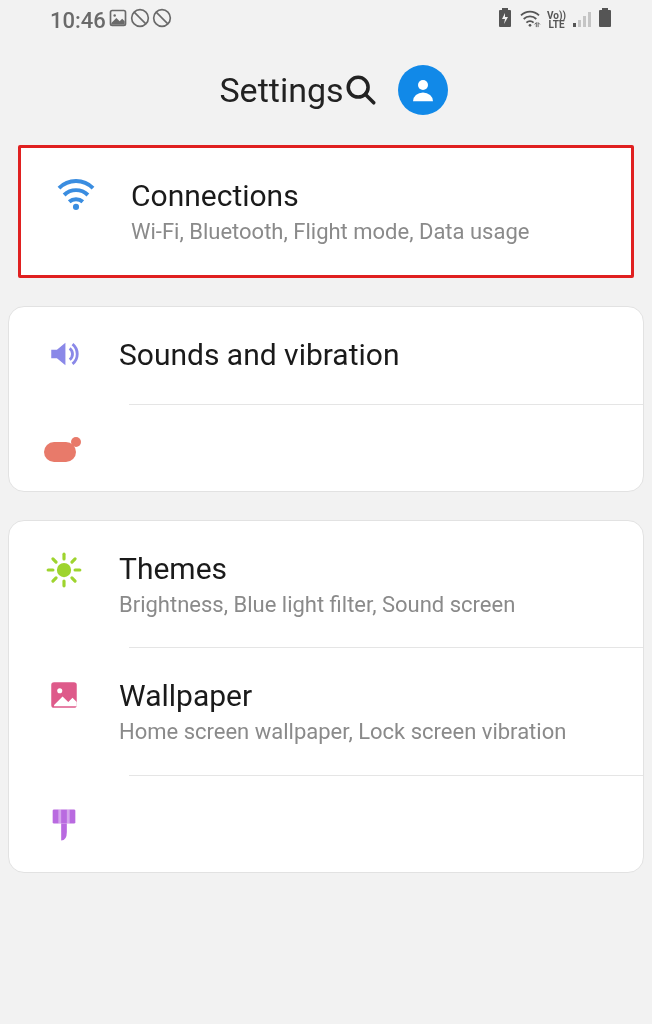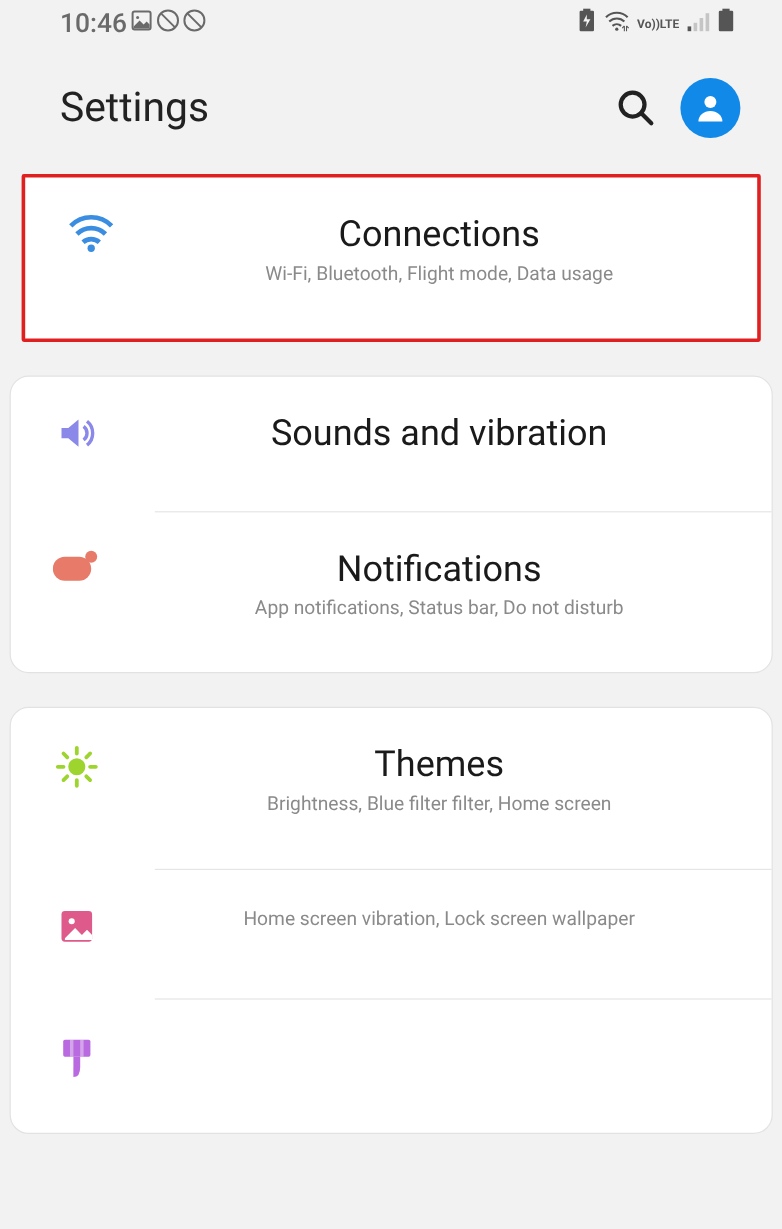--- a/index.html
+++ b/index.html
@@ -19,21 +19,21 @@
       padding: 0 40px 0 50px;
       color: #6a6a6a;
       font-size: 22px;
       font-weight: 500;
     }
     .status-left { display: flex; align-items: center; gap: 2px; justify-content: center; }
     .status-right { display: flex; align-items: center; gap: 6px; }
     .header {
       display: flex;
       align-items: center;
-      justify-content: space-between;
+      justify-content: center;
       padding: 25px 35px 30px 50px;
     }
     .header-title {
       font-size: 34px;
       font-weight: 400;
       color: #222;
     }
     .header-actions { display: flex; align-items: center; gap: 20px; }
     .search-icon { width: 34px; height: 34px; cursor: pointer; }
     .profile-icon {
@@ -52,42 +52,41 @@
       border: 1px solid #e2e2e2;
     }
     .card.highlighted {
       border: 3px solid #e02020;
       border-radius: 2px;
       margin: 0 18px 28px 18px;
     }
     .settings-item {
       display: flex;
       align-items: flex-start;
-      padding: 30px 30px 43px 30px;
+      padding: 30px 30px 28px 30px;
       cursor: pointer;
-      text-align: center;
     }
     .item-icon {
       width: 50px;
       display: flex;
       justify-content: center;
       align-items: flex-start;
     }
     .item-text {
       flex: 1;
       margin-left: 30px;
     }
     .item-title {
       font-size: 30px;
       color: #1a1a1a;
       font-weight: 400;
       margin-bottom: 4px;
     }
     .item-subtitle {
-      font-size: 16px;
+      font-size: 22px;
       color: #8a8a8a;
       line-height: 1.35;
     }
     .divider {
       height: 1px;
       background: #e5e5e5;
       margin-left: 120px;
     }
     .lte { font-size: 10px; line-height: 9px; font-weight: 700; }
   </style>
@@ -129,21 +128,21 @@
     </span>
     <span>
       <svg width="22" height="18" viewBox="0 0 24 20">
           <path d="M2 6 A14 14 0 0 1 22 6" fill="none" stroke="#555" stroke-width="2"></path>
           <path d="M5 10 A10 10 0 0 1 19 10" fill="none" stroke="#555" stroke-width="2"></path>
           <path d="M8 14 A6 6 0 0 1 16 14" fill="none" stroke="#555" stroke-width="2"></path>
           <circle cx="12" cy="17" r="1.5" fill="#555"></circle>
           <path d="M19 14 L19 19 M21 14 L21 19 M17 16 L19 14 M23 16 L21 14" stroke="#555" stroke-width="1"></path>
         </svg>
     </span>
-    <span style="display:flex;flex-direction:row;align-items:center;color:#555;">
+    <span style="display:flex;flex-direction:column;align-items:center;color:#555;">
         <span class="lte">Vo))</span>
         <span class="lte">LTE</span>
       </span>
     <span>
       <svg width="20" height="18" viewBox="0 0 20 18">
           <rect x="1" y="13" width="3" height="4" fill="#555"></rect>
           <rect x="6" y="10" width="3" height="7" fill="#c5c5c5"></rect>
           <rect x="11" y="6" width="3" height="11" fill="#c5c5c5"></rect>
           <rect x="16" y="2" width="3" height="15" fill="#c5c5c5"></rect>
         </svg>
@@ -205,24 +204,20 @@
       <div class="item-title">Sounds and vibration</div>
     </div>
   </div>
   <div class="divider"></div>
   <div class="settings-item">
     <div class="item-icon">
       <svg width="40" height="28" viewBox="0 0 40 26">
           <rect x="0" y="6" width="32" height="20" rx="10" fill="#e87a6a"></rect>
           <circle cx="32" cy="6" r="5" fill="#e87a6a"></circle>
         </svg>
-    </div>
-    <div class="item-text">
-      <div class="item-title">Notifications</div>
-      <div class="item-subtitle">App notifications, Status bar, Do not disturb</div>
     </div>
   </div>
 </div>
 
 <div class="card">
   <div class="settings-item">
     <div class="item-icon">
       <svg width="38" height="38" viewBox="0 0 24 24">
           <circle cx="12" cy="12" r="4.5" fill="#9ed42e"></circle>
           <g stroke="#9ed42e" stroke-width="2" stroke-linecap="round">
@@ -232,34 +227,35 @@
             <line x1="19" y1="12" x2="22" y2="12"></line>
             <line x1="5" y1="5" x2="7" y2="7"></line>
             <line x1="17" y1="17" x2="19" y2="19"></line>
             <line x1="5" y1="19" x2="7" y2="17"></line>
             <line x1="17" y1="7" x2="19" y2="5"></line>
           </g>
         </svg>
     </div>
     <div class="item-text">
       <div class="item-title">Themes</div>
-      <div class="item-subtitle">Brightness, Blue filter filter, Home screen</div>
+      <div class="item-subtitle">Brightness, Blue light filter, Sound screen</div>
     </div>
   </div>
   <div class="divider"></div>
   <div class="settings-item">
     <div class="item-icon">
       <svg width="34" height="34" viewBox="0 0 24 24">
           <rect x="3" y="3" width="18" height="18" rx="2" fill="#de5a8a"></rect>
           <circle cx="9" cy="9" r="1.8" fill="#fff"></circle>
           <path d="M5 19 L11 13 L15 17 L18 14 L21 17 V20 H5 Z" fill="#fff"></path>
         </svg>
     </div>
     <div class="item-text">
-      <div class="item-subtitle">Home screen vibration, Lock screen wallpaper</div>
+      <div class="item-title">Wallpaper</div>
+      <div class="item-subtitle">Home screen wallpaper, Lock screen vibration</div>
     </div>
   </div>
   <div class="divider"></div>
   <div class="settings-item">
     <div class="item-icon">
       <svg width="34" height="38" viewBox="0 0 24 26">
           <rect x="4" y="2" width="16" height="10" rx="1" fill="#b96ae0"></rect>
           <rect x="8" y="2" width="2" height="10" fill="#fff" opacity="0.4"></rect>
           <rect x="14" y="2" width="2" height="10" fill="#fff" opacity="0.4"></rect>
           <path d="M10 12 H14 V18 Q14 24 10 24 V18 Z" fill="#b96ae0"></path>

